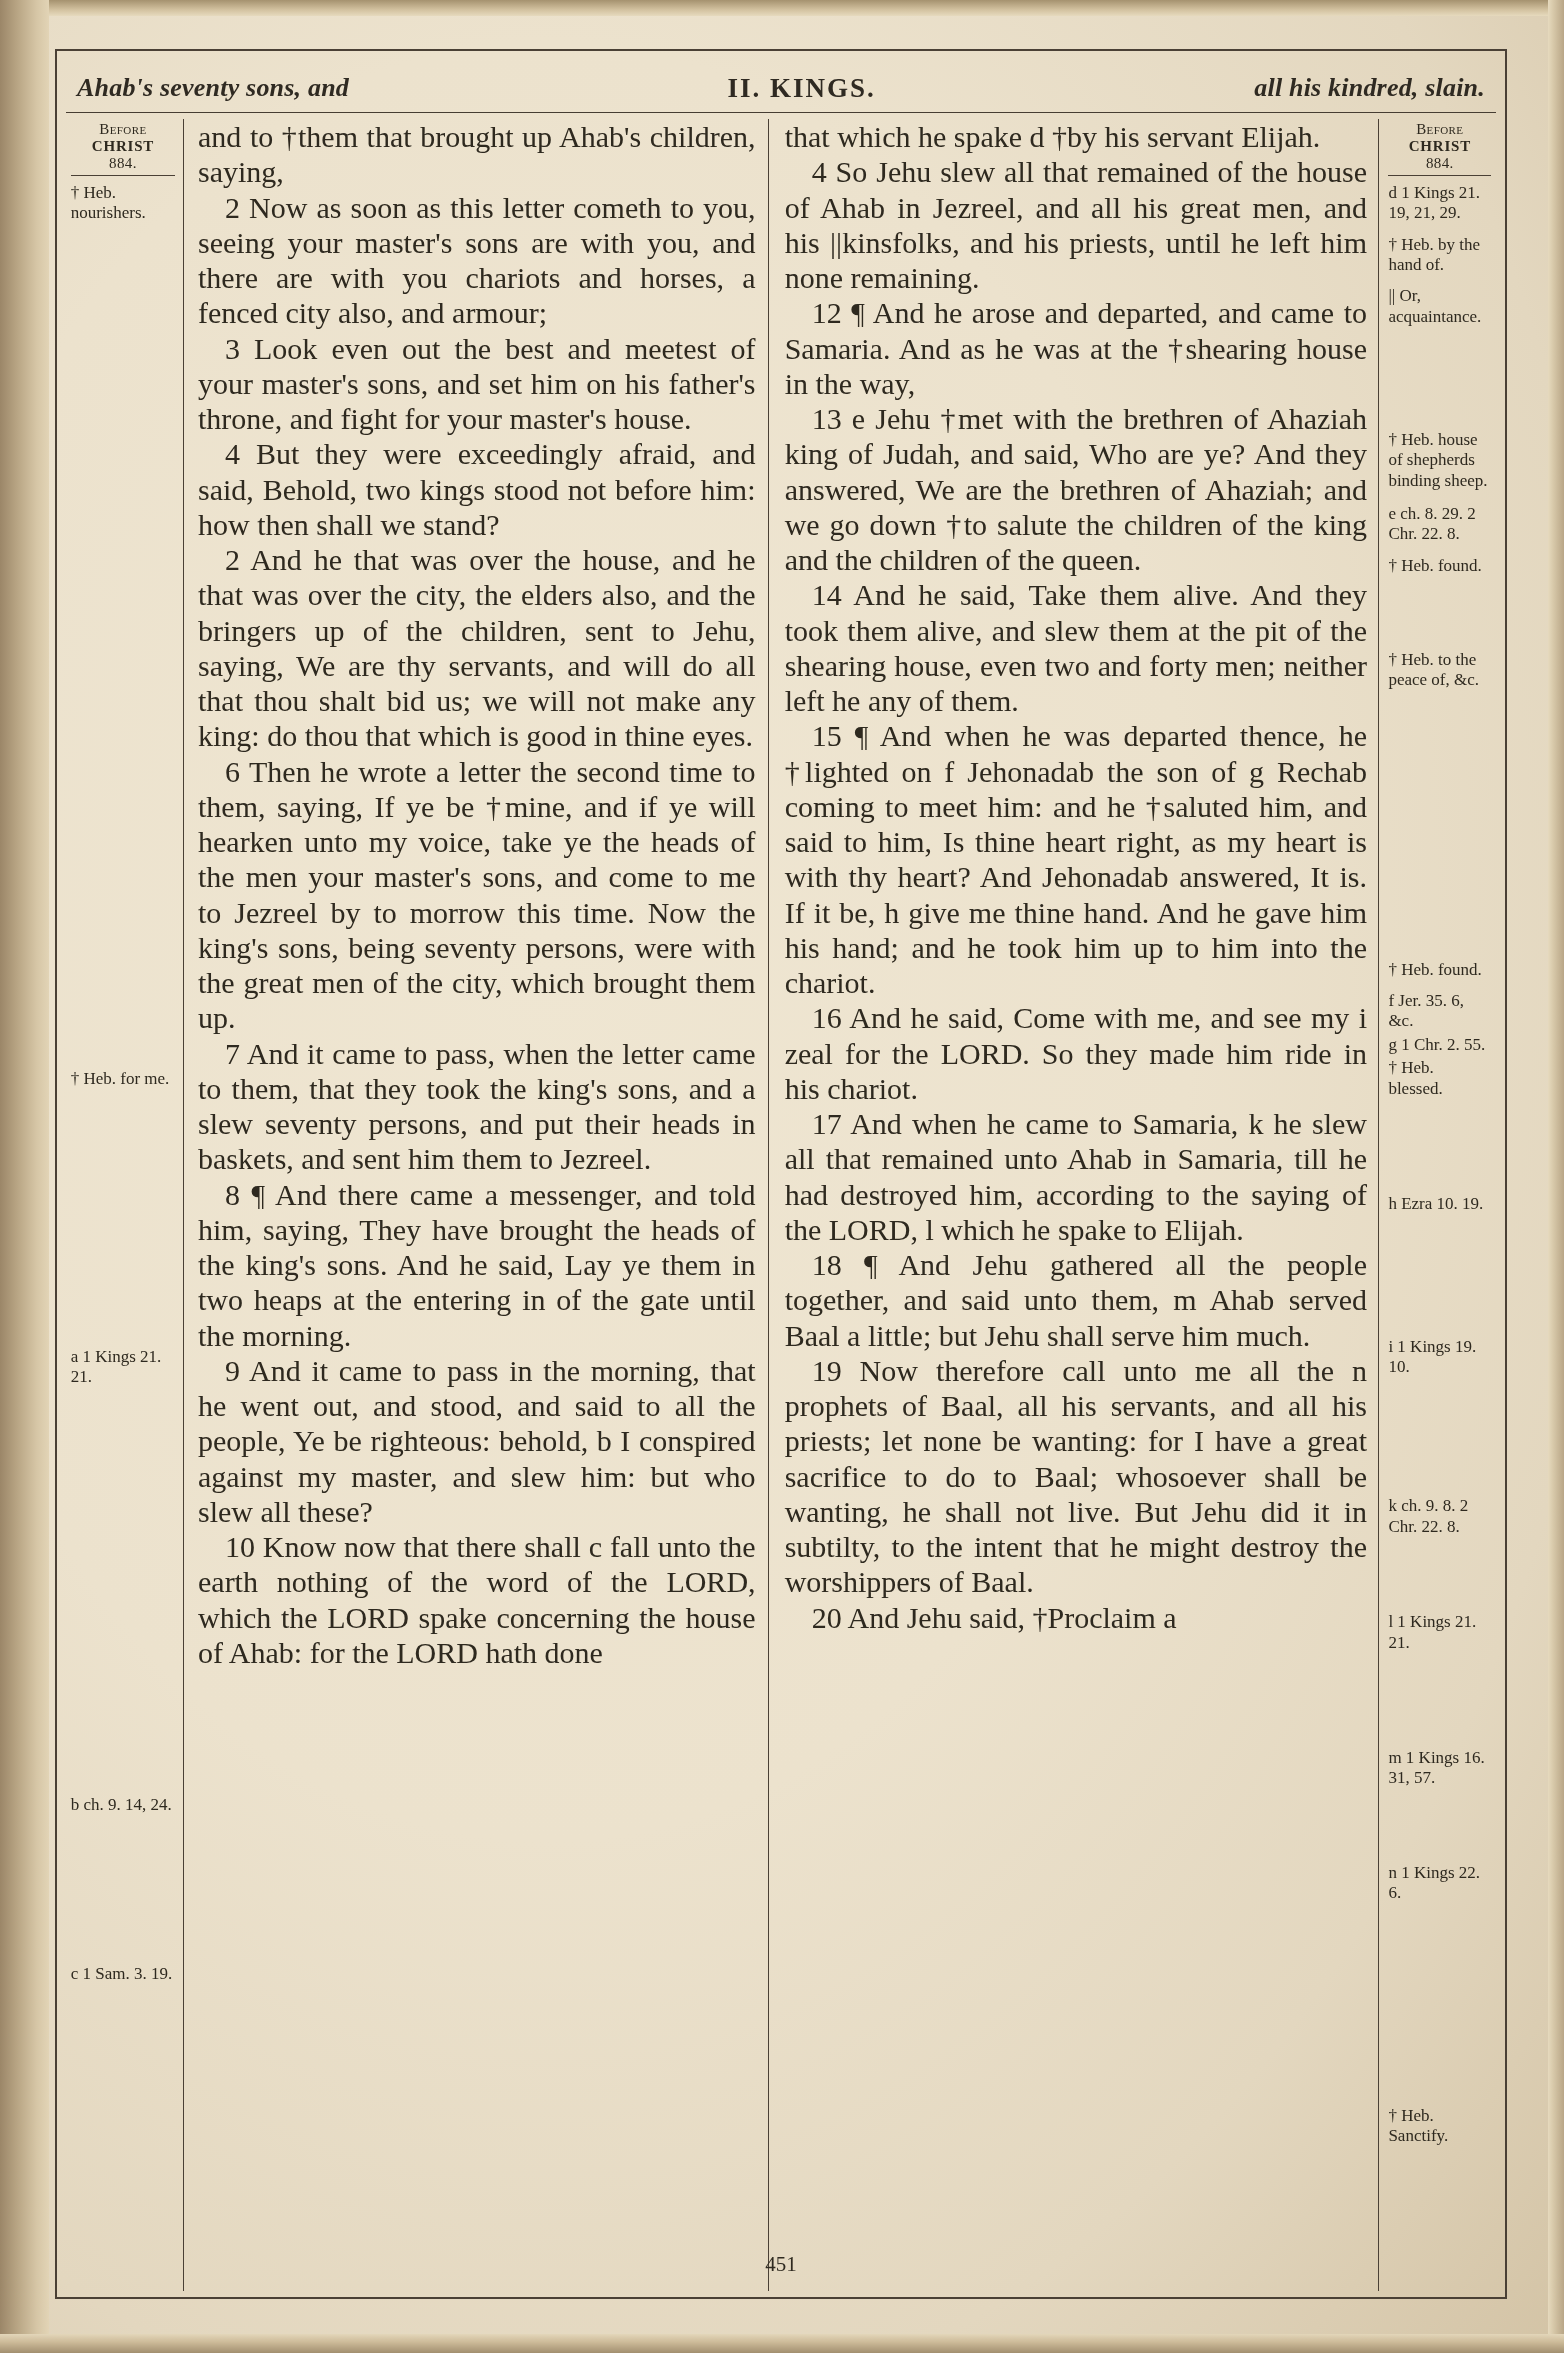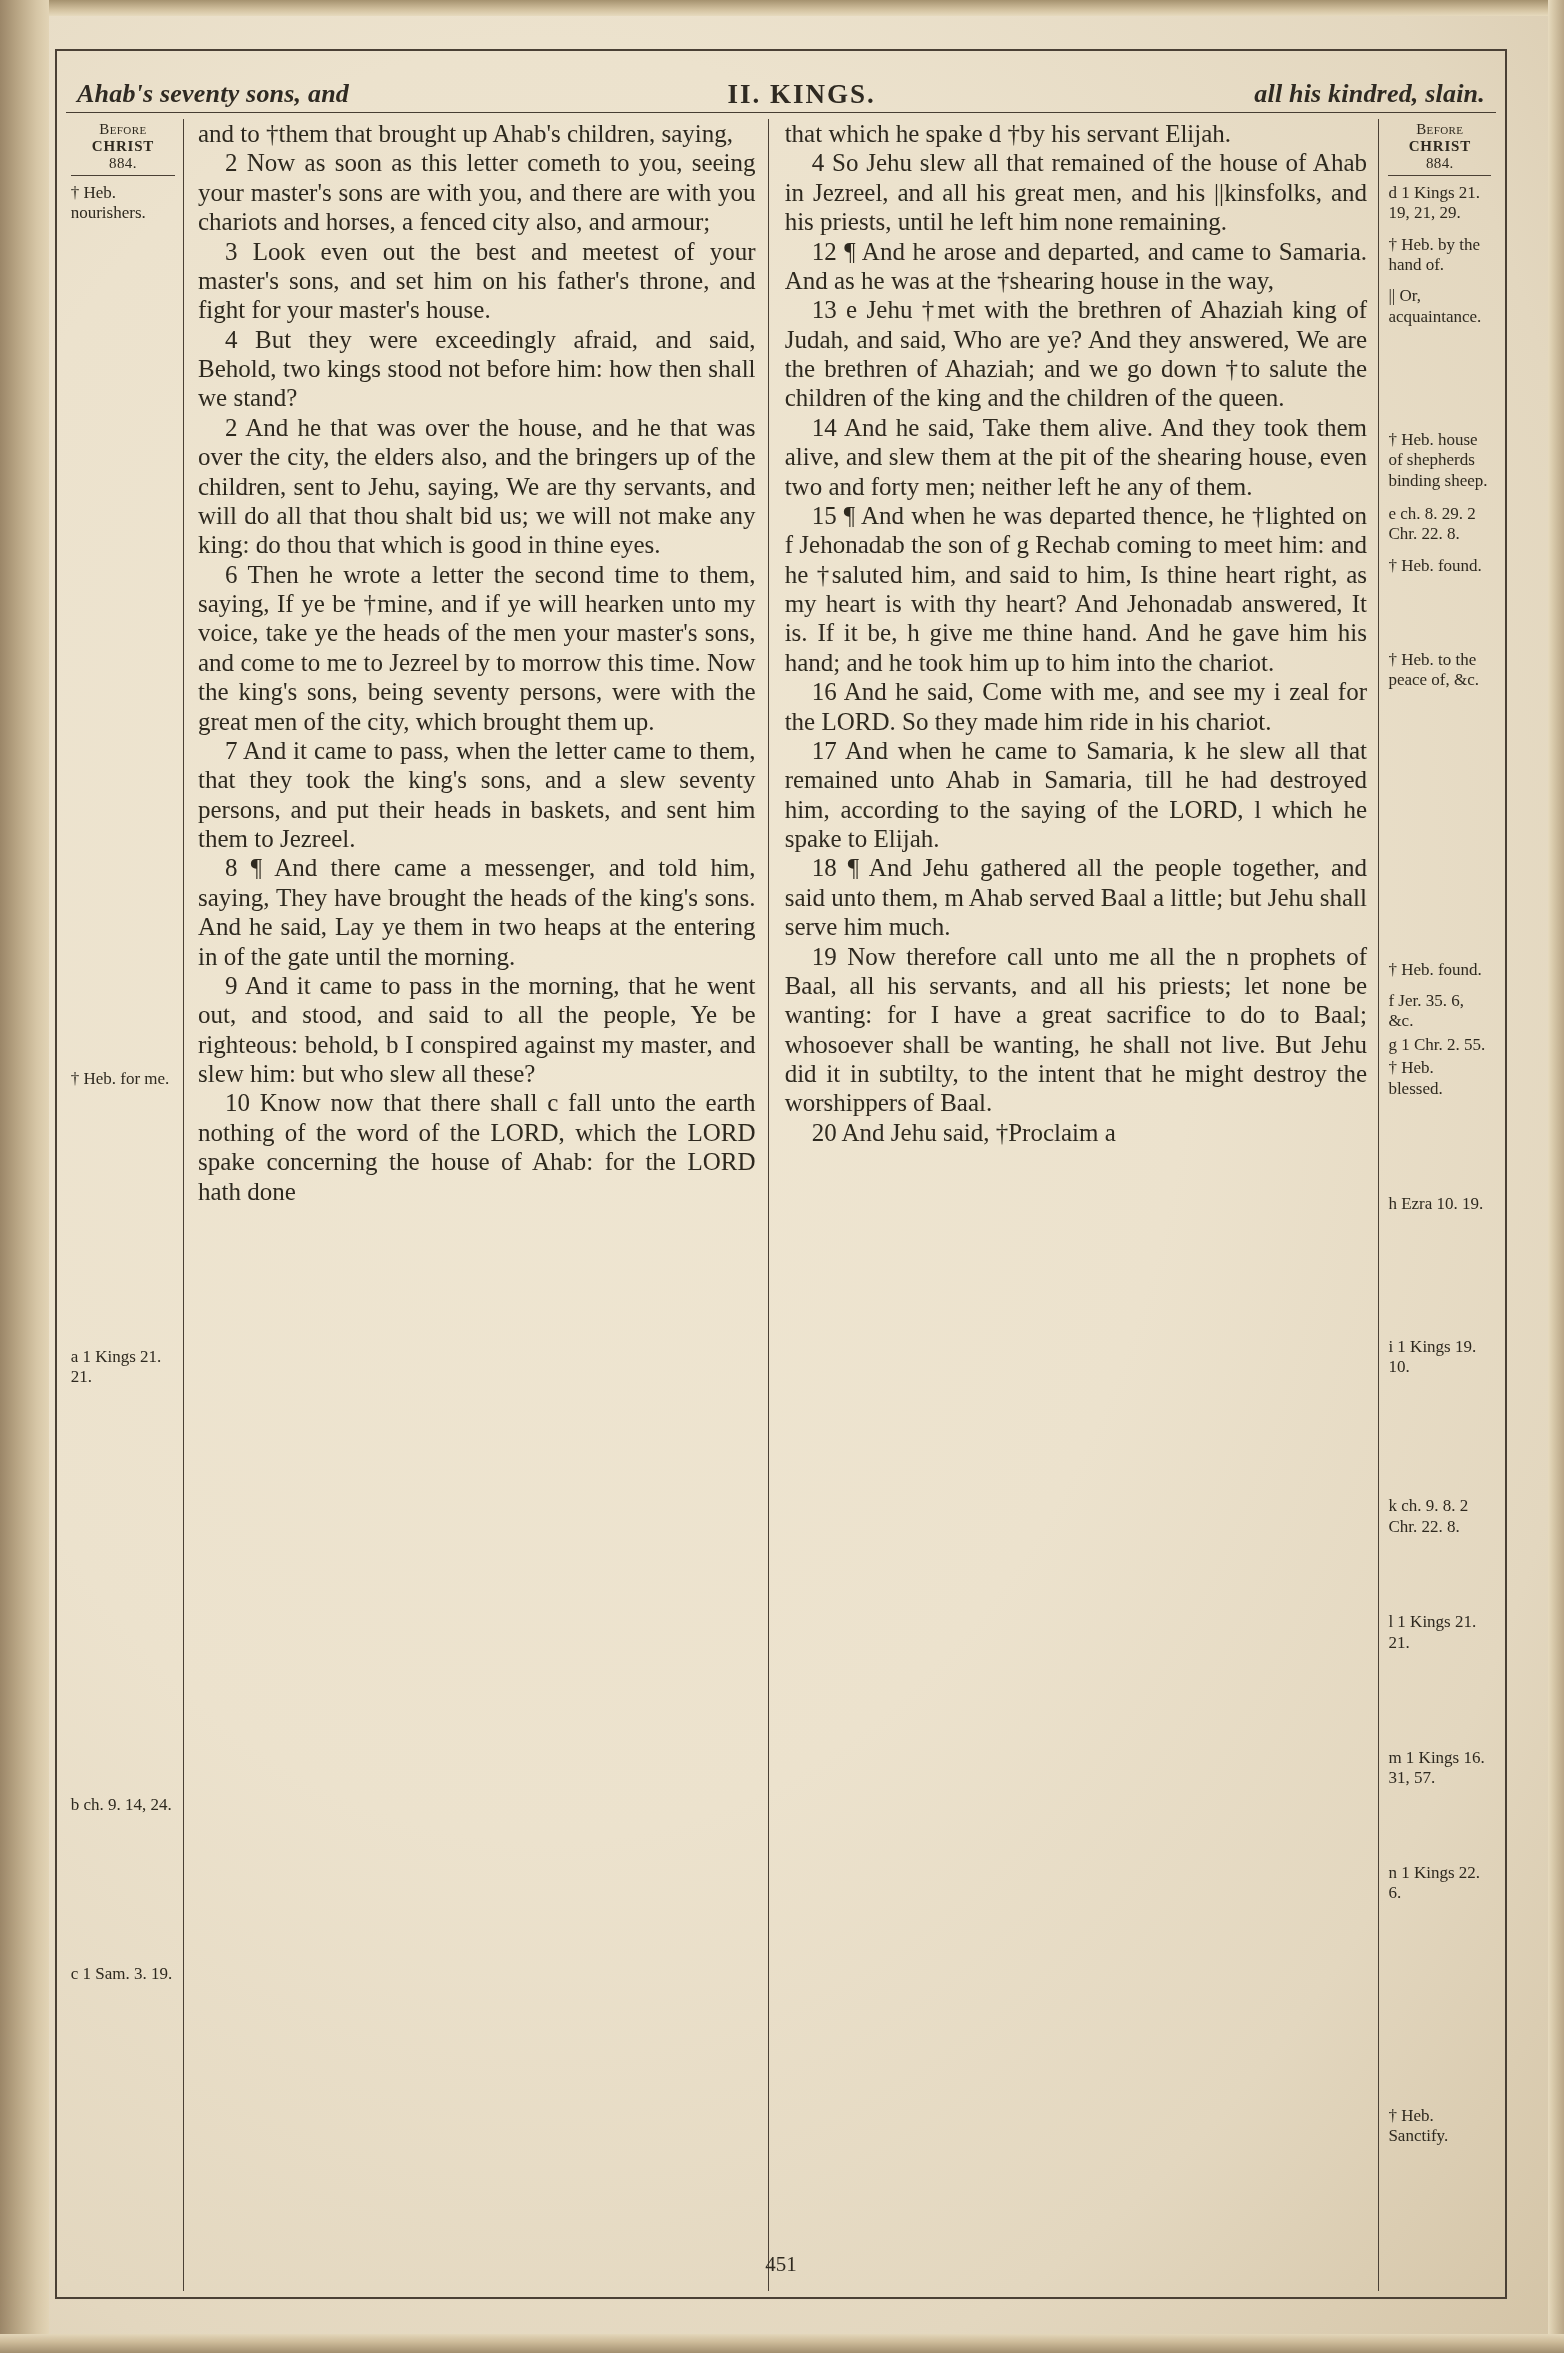--- a/index.html
+++ b/index.html
@@ -48,21 +48,21 @@
   .border-frame {
     position: absolute;
     left: 55px; top: 49px;
     width: 1452px; height: 2250px;
     border: 2.3px solid #4a4035;
     box-sizing: border-box;
   }
 
   .header {
     position: absolute;
-    left: 66px; top: 68px;
+    left: 66px; top: 62px;
     width: 1430px; height: 52px;
     display: flex;
     align-items: center;
     justify-content: space-between;
     padding: 0 11px;
     box-sizing: border-box;
     color: #2f2a22;
   }
   .header-left {
     font-style: italic;
@@ -105,21 +105,21 @@
     font-size: 13px;
     line-height: 1.18;
   }
   .note-col.left { padding-right: 7.8px; }
   .note-col.right { padding-left: 9.4px; }
 
   .text-col {
     flex: 1 1 auto;
     box-sizing: border-box;
     padding: 0 11px;
-    font-size: 25px;
+    font-size: 30px;
     line-height: 1.175;
     text-align: justify;
     text-justify: inter-word;
     hyphens: manual;
   }
   .text-col.first { padding-left: 14px; padding-right: 12.5px; }
   .text-col.second { padding-left: 15.6px; padding-right: 11px; }
 
   .divider {
     width: 0;

